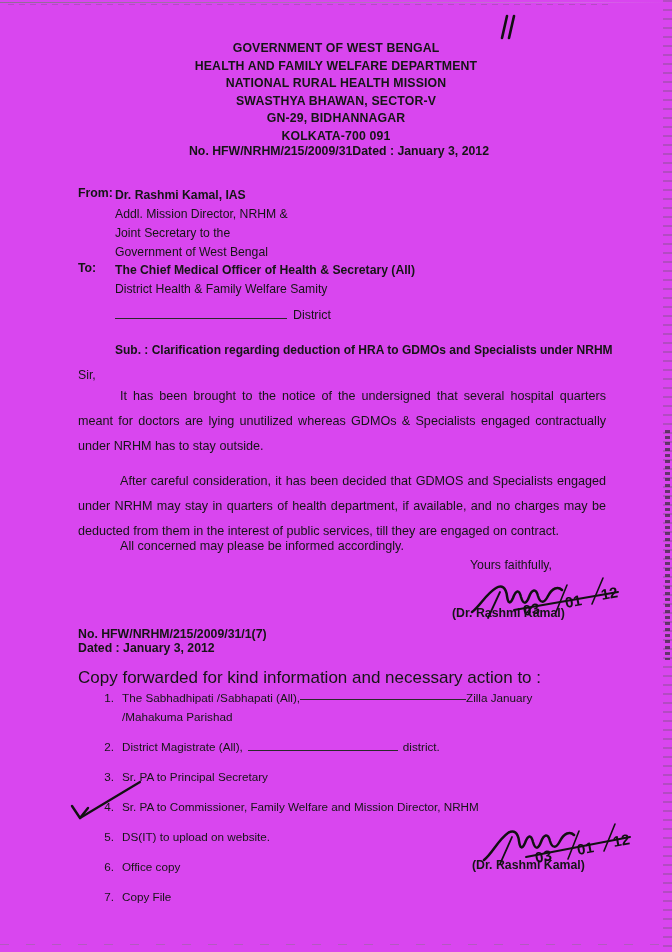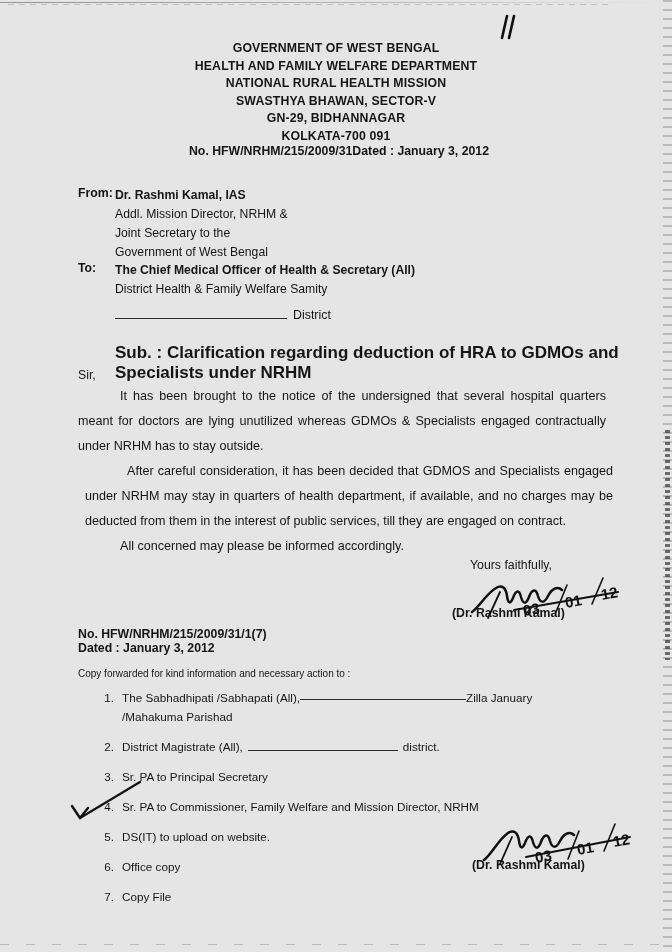--- a/index.html
+++ b/index.html
@@ -5,21 +5,21 @@
 <style>
   html, body {
     margin: 0;
     padding: 0;
     background: #ffffff;
   }
   .page {
     position: relative;
     width: 672px;
     height: 952px;
-    background: #e5e5e5;
+    background: #d946ef;
     overflow: hidden;
     font-family: "Liberation Sans", sans-serif;
     color: #151515;
   }
   
   .scan-top-line {
     position: absolute;
     top: 2px; left: 0; width: 672px; height: 1px;
     background: linear-gradient(to right, rgba(120,120,120,0.75) 0%, rgba(150,150,150,0.6) 55%, rgba(200,200,200,0.25) 88%, rgba(255,255,255,0) 100%);
   }
@@ -99,21 +99,21 @@
   .district-row {
     position: absolute;
     left: 115px; top: 307px;
     font-size: 12.4px;
   }
   .district-row .fillline { width: 172px; margin-right: 6px; }
 
   .subject {
     position: absolute;
     left: 115px; top: 343px;
-    font-size: 17px;
+    font-size: 12px;
     font-weight: bold;
   }
 
   .salutation {
     position: absolute;
     left: 78px; top: 368px;
     font-size: 12.3px;
   }
 
   .para {
@@ -144,21 +144,21 @@
     font-size: 12.3px;
     font-weight: bold;
   }
 
   
   .ink { position: absolute; pointer-events: none; }
 
   .copyline {
     position: absolute;
     left: 78px; top: 668px;
-    font-size: 10px;
+    font-size: 17px;
   }
 
   .list {
     position: absolute;
     left: 96px; top: 688px;
     width: 512px;
     font-size: 11.7px;
   }
   .li {
     position: relative;
@@ -225,21 +225,21 @@
 
   <div class="district-row">
     <span class="fillline"></span><span>District</span>
   </div>
 
   <div class="subject">Sub. : Clarification regarding deduction of HRA to GDMOs and Specialists under NRHM</div>
 
   <div class="salutation">Sir,</div>
 
   <div class="para" style="top:384px;">It has been brought to the notice of the undersigned that several hospital quarters meant for doctors are lying unutilized whereas GDMOs &amp; Specialists engaged contractually under NRHM has to stay outside.</div>
-  <div class="para" style="top:459px;margin-left:7px;">After careful consideration, it has been decided that GDMOS and Specialists engaged under NRHM may stay in quarters of health department, if available, and no charges may be deducted from them in the interest of public services, till they are engaged on contract.</div>
+  <div class="para" style="top:469px;">After careful consideration, it has been decided that GDMOS and Specialists engaged under NRHM may stay in quarters of health department, if available, and no charges may be deducted from them in the interest of public services, till they are engaged on contract.</div>
   <div class="para nojust" style="top:534px;">All concerned may please be informed accordingly.</div>
 
   <div class="yours">Yours faithfully,</div>
 
   <svg class="ink" style="left:466px; top:572px;" width="200" height="48" viewBox="0 0 200 48">
     <path d="M6 40 C14 34, 20 22, 30 16 C36 12, 40 16, 41 24 C42 31, 44 33, 47 26
              C50 18, 53 17, 55 25 C57 32, 60 33, 63 25 C66 17, 70 16, 72 24
              C74 31, 78 32, 82 24 C86 16, 92 14, 96 18" stroke="#111" stroke-width="2.5" fill="none" stroke-linecap="round" stroke-linejoin="round"></path>
     <path d="M34 20 L22 46" stroke="#111" stroke-width="1.8" fill="none" stroke-linecap="round"></path>
     <path d="M48 38 L152 20" stroke="#111" stroke-width="2" fill="none" stroke-linecap="round"></path>

